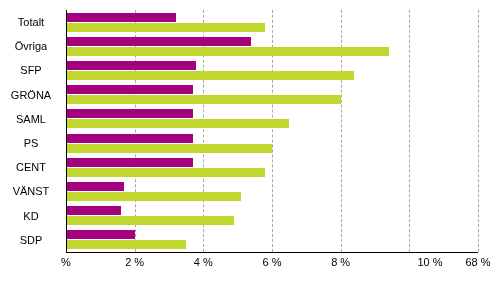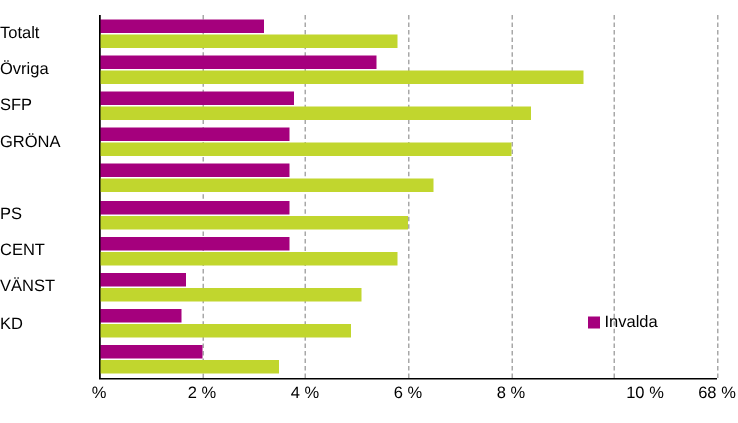--- a/index.html
+++ b/index.html
@@ -71,21 +71,21 @@
     position:absolute;
     left:0; top:10px;
     width:62px; height:242px;
   }
   .cat-label{
     position:absolute;
     right:0;
     width:62px;
     height:24.2px;
     line-height:24.2px;
-    text-align:left;
+    text-align:center;
     font-size:11px;
     color:#000000;
     white-space:nowrap;
   }
 
   
   #x-labels{
     position:absolute;
     left:0; top:256px;
     width:492px; height:20px;
@@ -125,24 +125,26 @@
 </head>
 <body>
 
 <div id="chart-root">
 
   <div id="cat-labels">
       <div class="cat-label" style="top: 0px; height: 24.2px; line-height: 24.2px;">Totalt</div>
       <div class="cat-label" style="top: 48.4px; height: 24.2px; line-height: 24.2px;">SFP</div>
       <div class="cat-label" style="top: 24.2px; height: 24.2px; line-height: 24.2px;">Övriga</div>
       <div class="cat-label" style="top: 72.6px; height: 24.2px; line-height: 24.2px;">GRÖNA</div>
+      <div class="cat-label" style="top: 96.8px; height: 24.2px; line-height: 24.2px;">SAML</div>
       <div class="cat-label" style="top: 145.2px; height: 24.2px; line-height: 24.2px;">CENT</div>
       <div class="cat-label" style="top: 121px; height: 24.2px; line-height: 24.2px;">PS</div>
       <div class="cat-label" style="top: 169.4px; height: 24.2px; line-height: 24.2px;">VÄNST</div>
       <div class="cat-label" style="top: 193.6px; height: 24.2px; line-height: 24.2px;">KD</div>
+      <div class="cat-label" style="top: 217.8px; height: 24.2px; line-height: 24.2px;">SDP</div>
     </div>
 
   <div id="plot-area">
       <div class="gridline zero" style="left: 0px;"></div>
       <div class="gridline" style="left: 68.6667px;"></div>
       <div class="gridline" style="left: 137.333px;"></div>
       <div class="gridline" style="left: 206px;"></div>
       <div class="gridline" style="left: 274.667px;"></div>
       <div class="gridline" style="left: 343.333px;"></div>
       <div class="gridline" style="left: 412px;"></div>
@@ -195,19 +197,15 @@
       <div class="x-label" style="left: 66px;">%</div>
       <div class="x-label" style="left: 134.667px;">2 %</div>
       <div class="x-label" style="left: 203.333px;">4 %</div>
       <div class="x-label" style="left: 272px;">6 %</div>
       <div class="x-label" style="left: 340.667px;">8 %</div>
       <div class="x-label" style="left: 430px;">10 %</div>
       <div class="x-label" style="left: 478px;">68 %</div>
     </div>
 
   <div id="legend">
-      <div class="legend-item">
-        <span class="legend-swatch" style="background: rgb(165, 0, 125);"></span>
-        <span class="legend-text">Invalda</span>
-      </div>
     </div>
 
 </div>
 
 </body></html>

